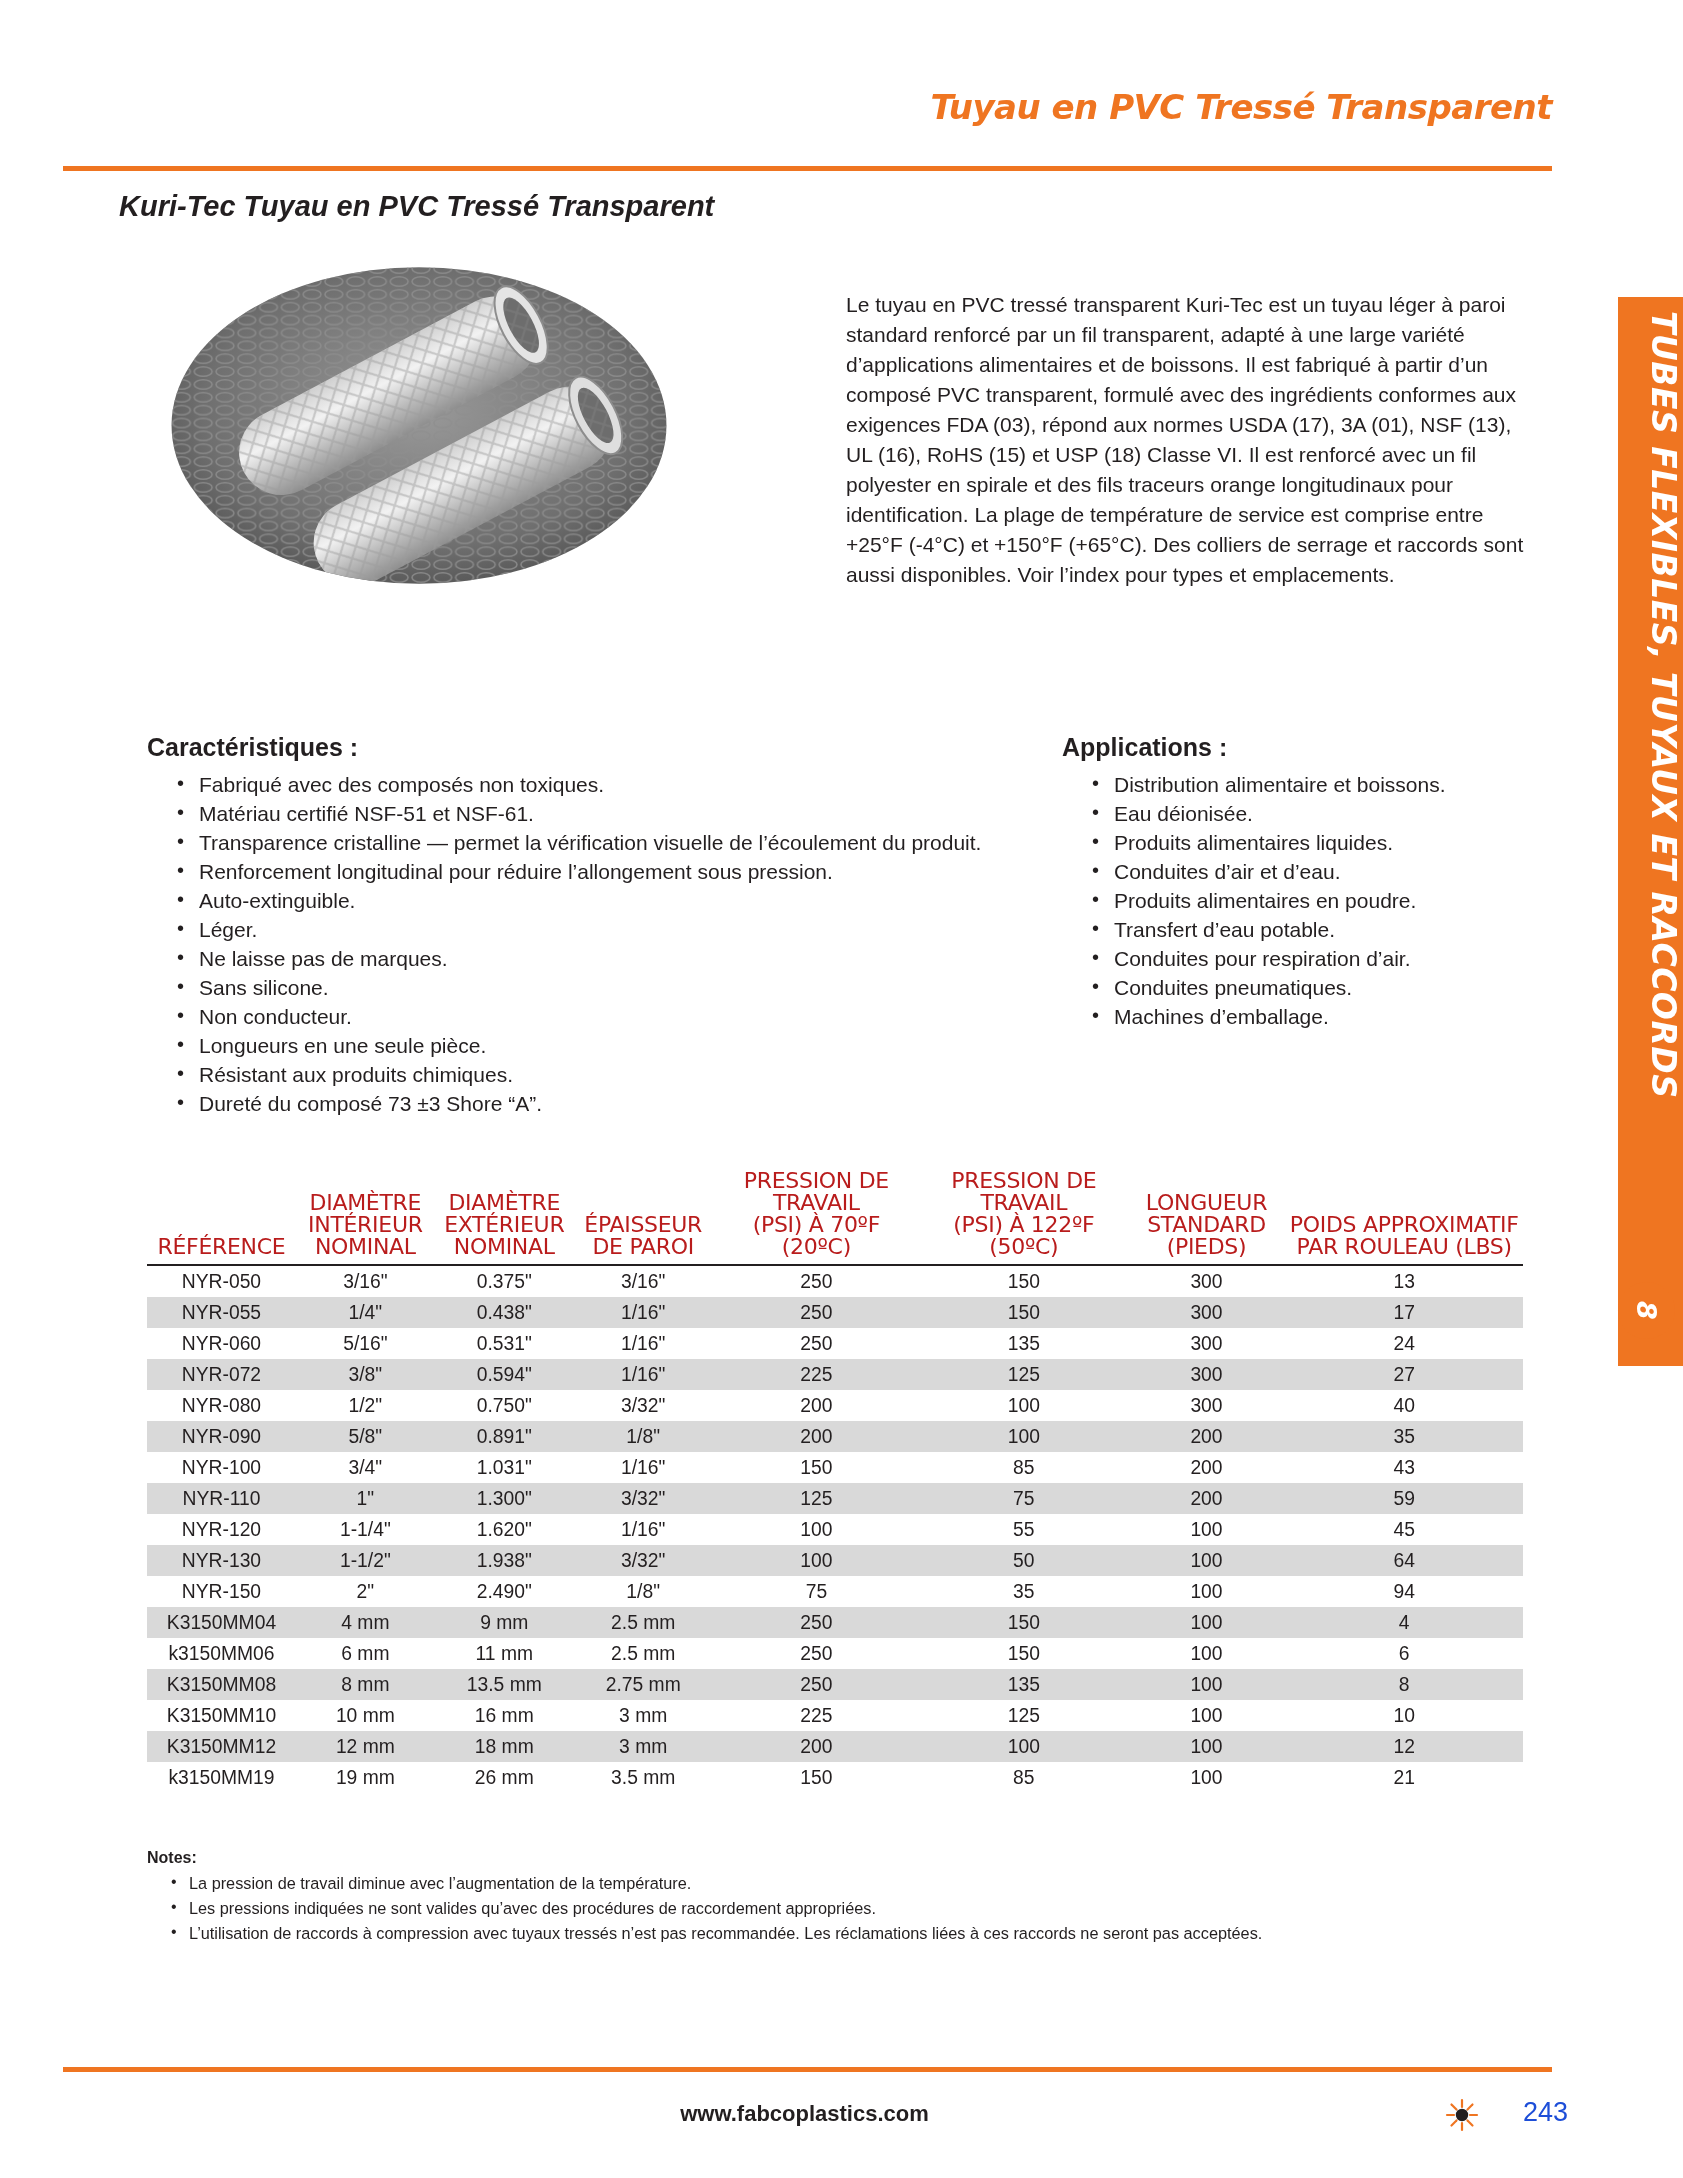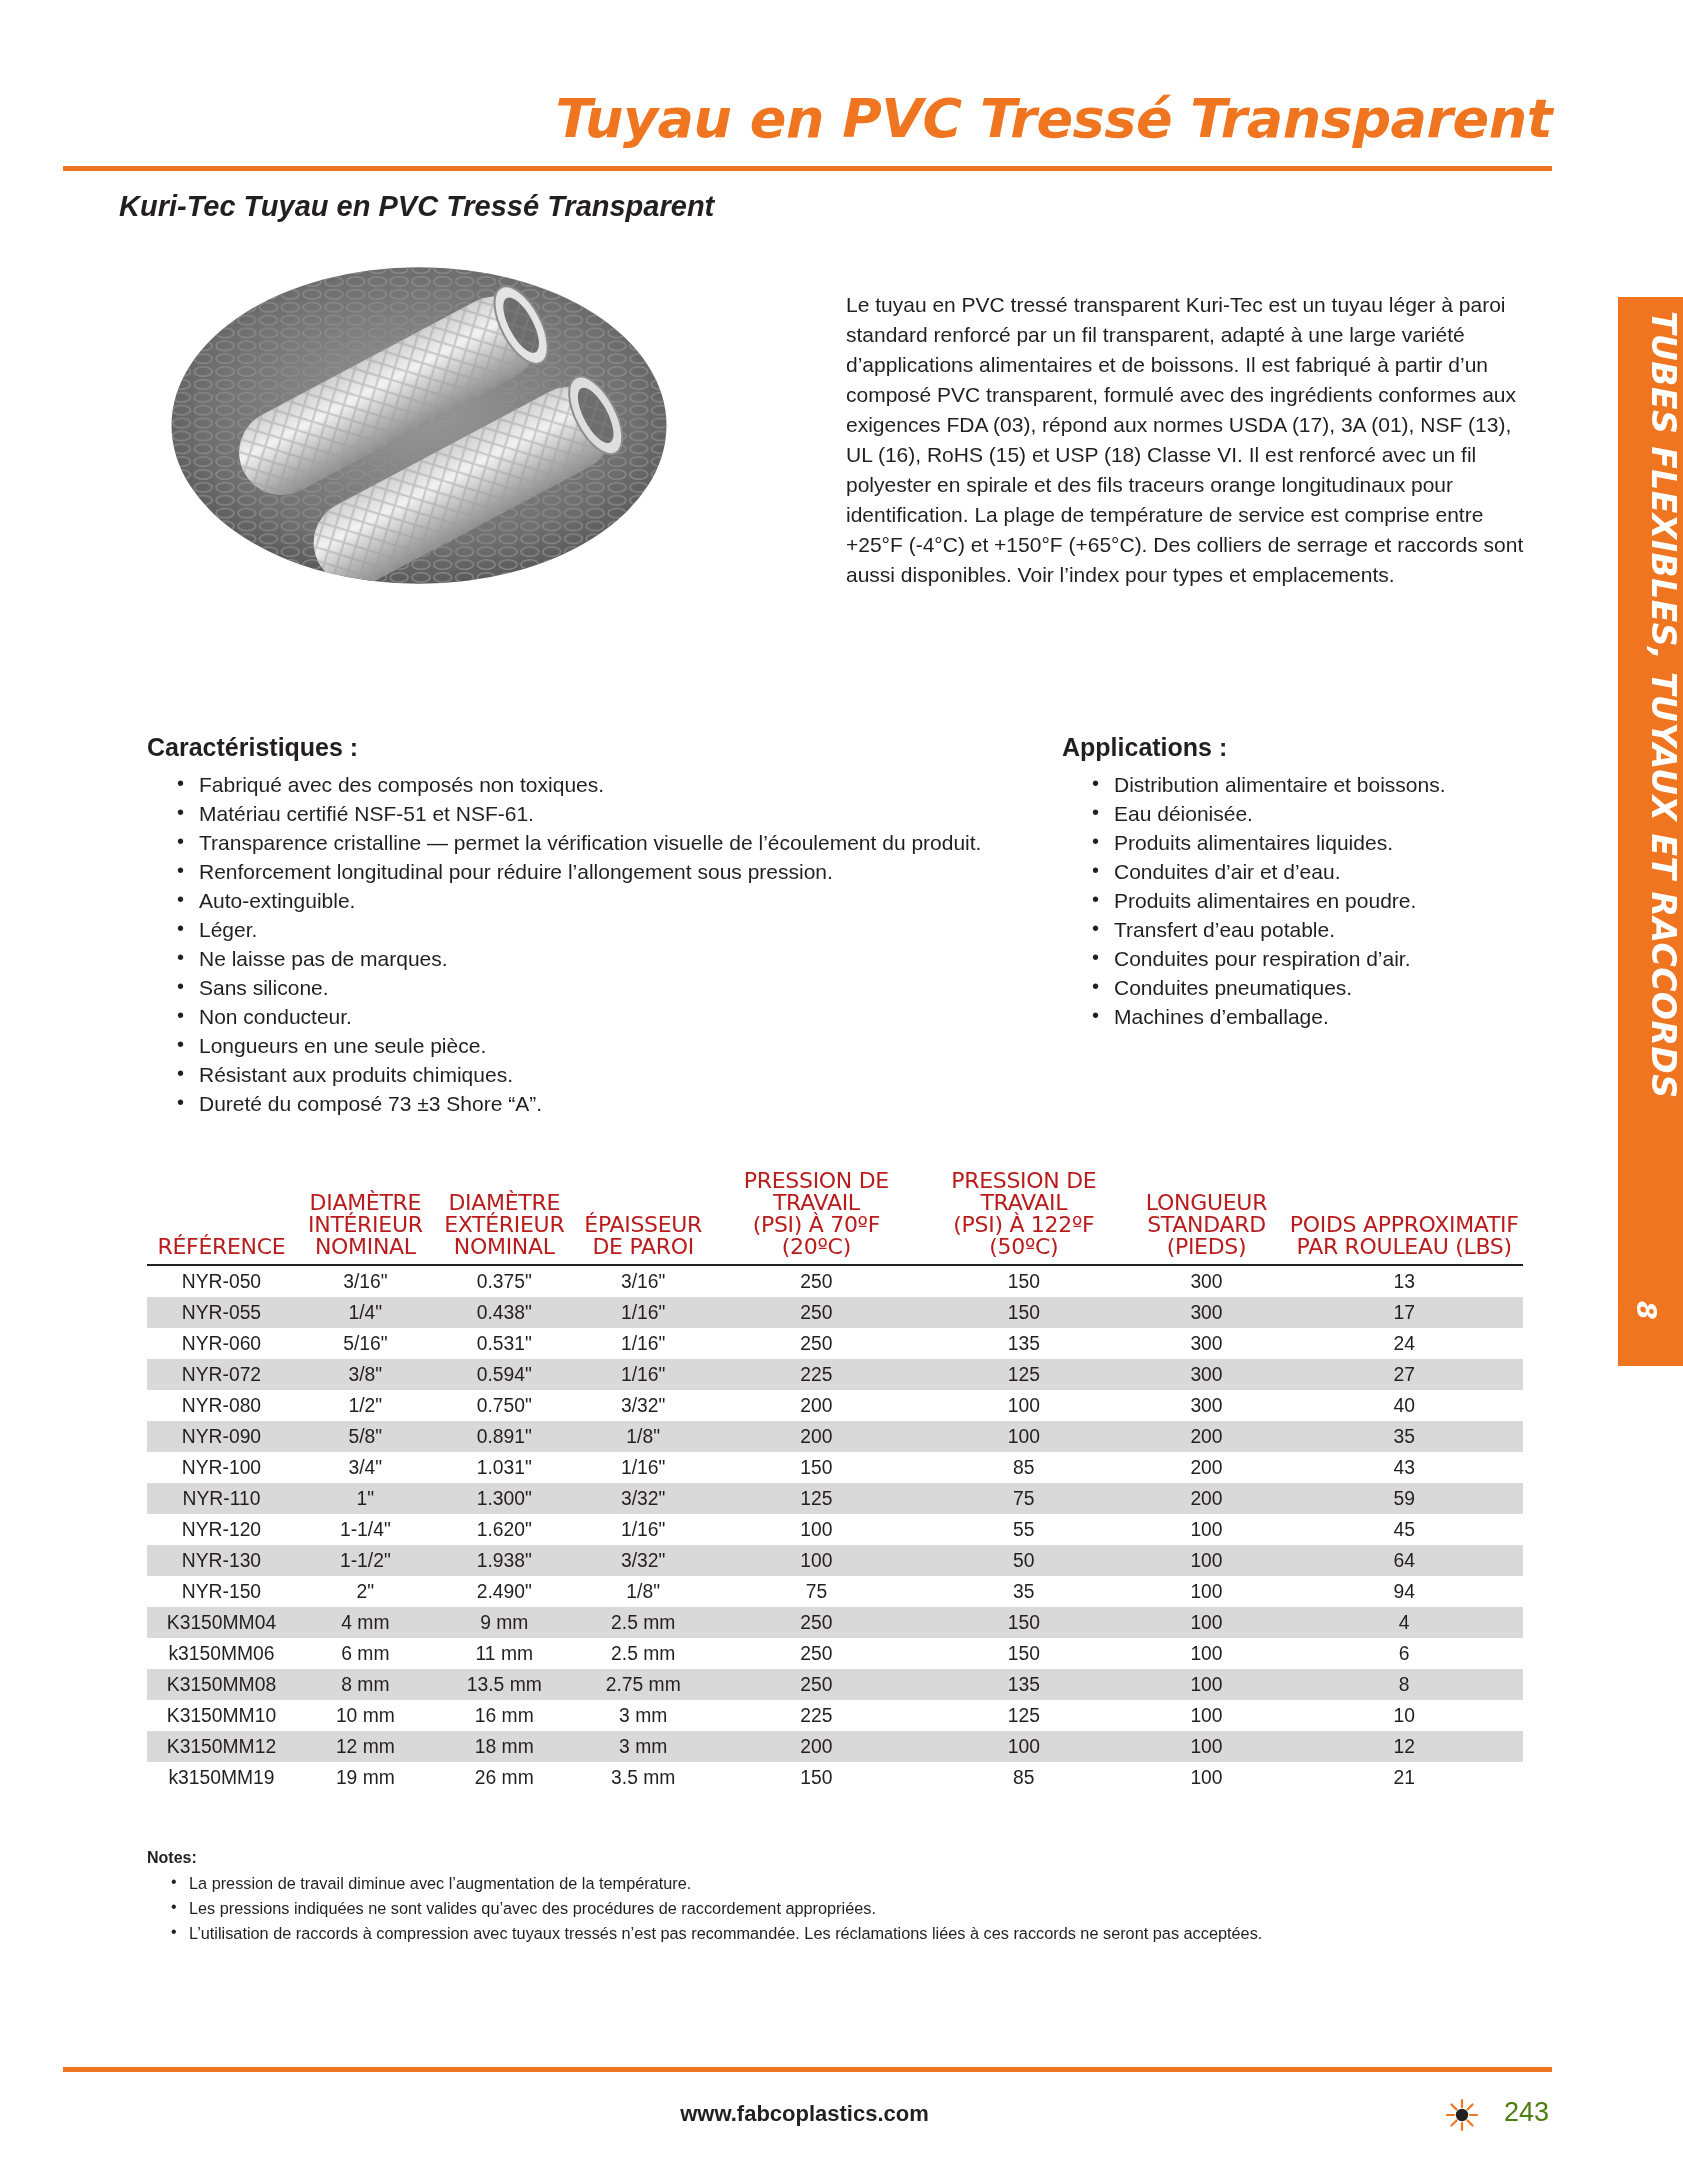--- a/index.html
+++ b/index.html
@@ -21,21 +21,21 @@
   }
 
   
   .header-title {
     position: absolute;
     top: 87px;
     right: 131px;
     font-family: "DejaVu Sans", sans-serif;
     font-weight: bold;
     font-style: italic;
-    font-size: 54px;
+    font-size: 34px;
     letter-spacing: -0.5px;
     color: #ef7521;
     text-align: right;
     white-space: nowrap;
   }
   .header-rule {
     position: absolute;
     left: 63px;
     right: 131px;
     top: 166px;
@@ -204,24 +204,24 @@
     top: 2101px;
     text-align: center;
     font-size: 22px;
     font-weight: bold;
     color: #231f20;
     padding-right: 119px;
     padding-left: 45px;
   }
   .footer-page {
     position: absolute;
-    right: 134px;
+    right: 115px;
     top: 2097px;
     font-size: 27px;
-    color: #4d7c0f;
+    color: #1d4ed8;
   }
   .footer-logo {
     position: absolute;
     right: 203px;
     top: 2097px;
     width: 36px;
     height: 36px;
   }
 
   

